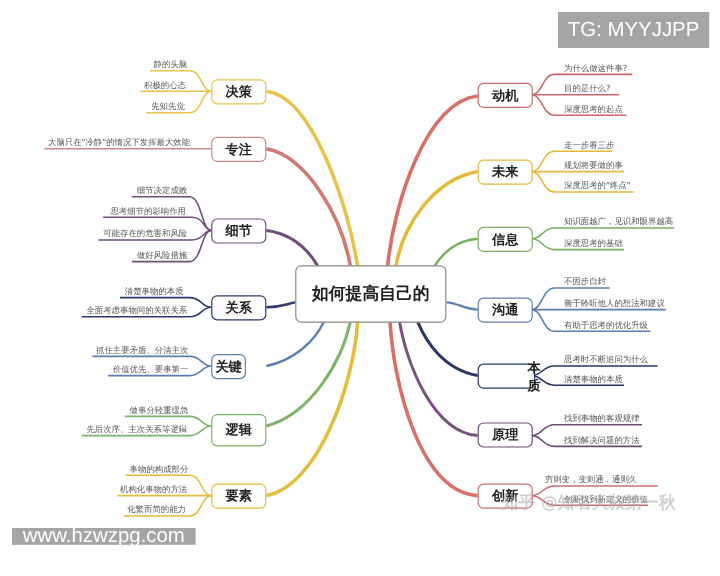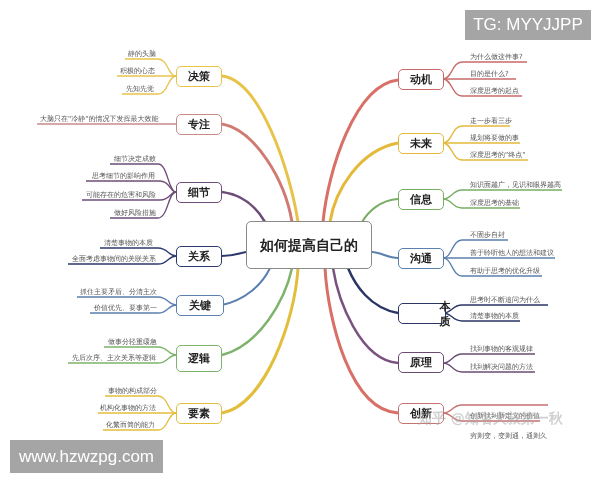--- a/index.html
+++ b/index.html
@@ -10,21 +10,21 @@
           border:1.5px solid #888; border-radius:5px; font-size:11px; font-weight:bold;
           color:#222; display:flex; align-items:center; justify-content:center; }
   .leaf { position:absolute; font-size:7px; color:#555; white-space:nowrap; }
   .center { position:absolute; left:246px; top:221px; width:126px; height:48px;
             border:1.5px solid #8a8a8a; border-radius:5px; background:#fff; box-sizing:border-box;
             display:flex; flex-direction:column; align-items:center; justify-content:center;
             font-size:14px; font-weight:bold; color:#222; line-height:19px; }
   .wm-tg { position:absolute; left:465px; top:10px; width:126px; height:30px; background:#a5a5a5;
            color:#fff; font-family:"Liberation Sans", sans-serif; font-size:17px;
            display:flex; align-items:center; justify-content:center; }
-  .wm-url { position:absolute; left:10px; top:440px; width:153px; height:33px; background:#a5a5a5;
+  .wm-url { position:absolute; left:10px; top:440px; width:153px; height:14px; background:#a5a5a5;
             color:#fff; font-family:"Liberation Sans", sans-serif; font-size:17px;
             display:flex; align-items:center; justify-content:center; }
   .wm-zhihu { position:absolute; left:418px; top:410px; font-size:14px; color:rgba(170,170,170,0.55);
               font-weight:bold; white-space:nowrap; }
 </style>
 </head>
 <body>
 
 <svg id="lines" xmlns="http://www.w3.org/2000/svg" viewBox="0 0 600 480">
 
@@ -116,21 +116,21 @@
   </div>
 <div class="node" style="left:176px;top:114px;width:46px;height:21px;border-color:#c98a8a;">
   <span>专注</span>
   </div>
 <div class="node" style="left:176px;top:182px;width:46px;height:21px;border-color:#6e4d78;">
   <span>细节</span>
   </div>
 <div class="node" style="left:176px;top:246px;width:46px;height:21px;border-color:#2d3a6e;">
   <span>关系</span>
   </div>
-<div class="node" style="left:176px;top:295px;width:48px;height:21px;border-color:#5b7fb0;">
+<div class="node" style="left:176px;top:295px;width:29px;height:21px;border-color:#5b7fb0;">
   <span>关键</span>
   </div>
 <div class="node" style="left:176px;top:345px;width:46px;height:27px;border-color:#7db36a;">
   <span>逻辑</span>
   </div>
 <div class="node" style="left:176px;top:403px;width:46px;height:21px;border-color:#e3be3c;">
   <span>要素</span>
   </div>
 
 <div class="node" style="left:398px;top:69px;width:46px;height:21px;border-color:#c96a6a;">
@@ -181,18 +181,18 @@
 <span class="leaf" style="left:470px;top:150px;">深度思考的"终点"</span>
 <span class="leaf" style="left:470px;top:180px;">知识面越广，见识和眼界越高</span>
 <span class="leaf" style="left:470px;top:198px;">深度思考的基础</span>
 <span class="leaf" style="left:470px;top:230px;">不固步自封</span>
 <span class="leaf" style="left:470px;top:248px;">善于聆听他人的想法和建议</span>
 <span class="leaf" style="left:470px;top:266px;">有助于思考的优化升级</span>
 <span class="leaf" style="left:470px;top:295px;">思考时不断追问为什么</span>
 <span class="leaf" style="left:470px;top:311px;">清楚事物的本质</span>
 <span class="leaf" style="left:470px;top:344px;">找到事物的客观规律</span>
 <span class="leaf" style="left:470px;top:362px;">找到解决问题的方法</span>
-<span class="leaf" style="left:470px;top:395px;margin-top:36px;">穷则变，变则通，通则久</span>
+<span class="leaf" style="left:454px;top:395px;">穷则变，变则通，通则久</span>
 <span class="leaf" style="left:470px;top:411px;">创新找到新定义的价值</span>
 
 <div class="wm-tg">TG: MYYJJPP</div>
 <div class="wm-url">www.hzwzpg.com</div>
 <div class="wm-zhihu">知乎 @知名大叔第一秋</div>
 
 </body></html>

